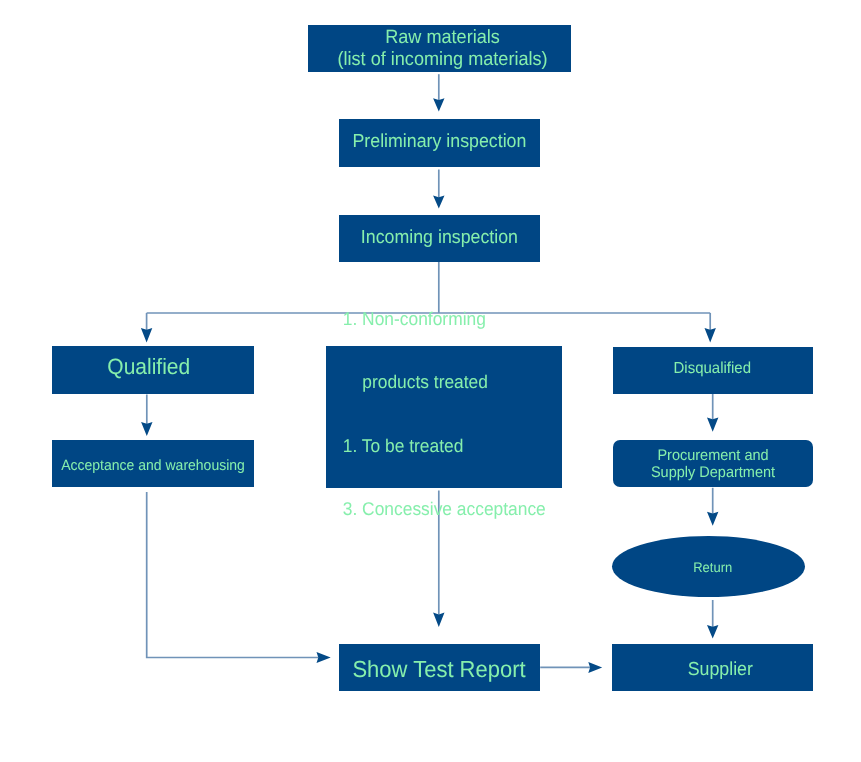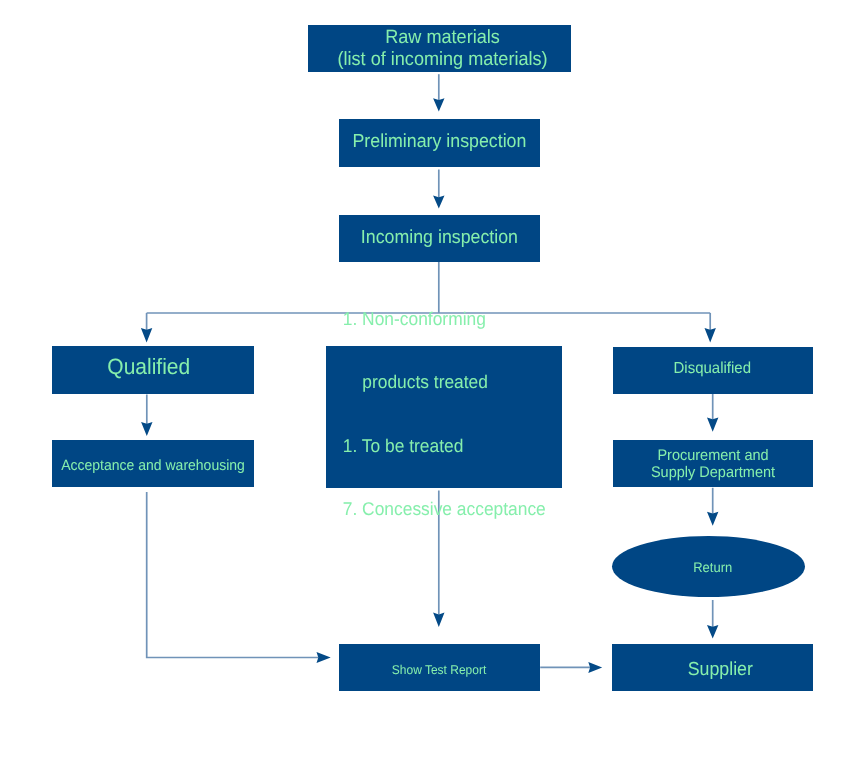--- a/index.html
+++ b/index.html
@@ -22,24 +22,24 @@
   .n-qualified{left:52.3px;top:346.2px;width:201.4px;height:47.5px;font-size:21px;
                padding-right:8.4px;padding-bottom:2.6px;}
   .n-nonconf{left:326.4px;top:346.3px;width:236px;height:141.5px;flex-direction:column;
              align-items:flex-start;padding-left:16.4px;font-size:17.4px;gap:43px;}
   .n-nonconf span{line-height:20.5px;position:relative;top:-3px;}
   .n-nonconf .indent{padding-left:19.5px;}
   .n-disq{left:612.6px;top:346.5px;width:200.8px;height:47.3px;font-size:15px;
           padding-right:1.5px;padding-bottom:3.6px;}
   .n-accept{left:52.4px;top:440.2px;width:201.3px;height:47.3px;font-size:14px;padding-top:3px;}
   .n-procure{left:612.6px;top:440.4px;width:200.8px;height:47px;flex-direction:column;
-             font-size:14.5px;line-height:16.8px;padding-top:1.6px;}
+             font-size:14.5px;line-height:16.8px;padding-top:1.6px;border-radius:7px;}
   .n-return{left:611.6px;top:535.7px;width:193.3px;height:61px;border-radius:50%;
             font-size:13px;padding-left:9px;padding-top:3px;}
-  .n-showtest{left:338.9px;top:643.9px;width:201.3px;height:47.4px;font-size:12px;
+  .n-showtest{left:338.9px;top:643.9px;width:201.3px;height:47.4px;font-size:22px;
               padding-right:1px;padding-top:4px;}
   .n-supplier{left:612.2px;top:643.7px;width:201.2px;height:47.6px;font-size:17.8px;padding-top:4.4px;padding-left:15px;}
 </style>
 </head>
 <body>
 
 <div id="stage">
 
   <svg class="edges" viewBox="0 0 861 762">
     <g stroke="#7093b8" stroke-width="1.7" fill="none">
@@ -86,21 +86,21 @@
   </div>
 
   <div class="node n-qualified">
     <span>Qualified</span>
   </div>
 
   <div class="node n-nonconf">
     <span>1. Non-conforming</span>
     <span class="indent">products treated</span>
     <span>1. To be treated</span>
-    <span>7. Concessive acceptance</span>
+    <span>3. Concessive acceptance</span>
   </div>
 
   <div class="node n-disq">
     <span>Disqualified</span>
   </div>
 
   <div class="node n-accept">
     <span>Acceptance and warehousing</span>
   </div>
 

